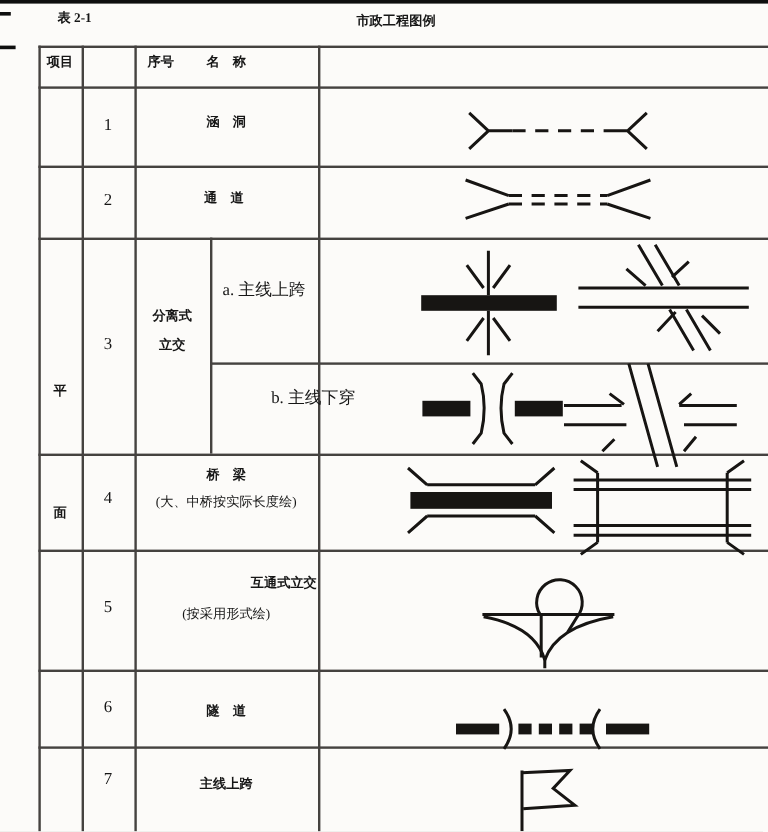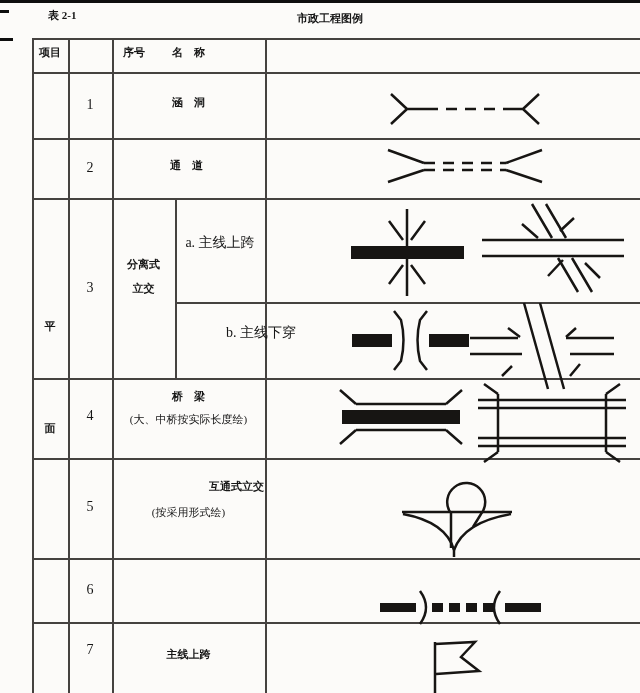--- a/index.html
+++ b/index.html
@@ -147,20 +147,21 @@
     <svg viewBox="0 0 118 95">
       <path class="stroke" d="M4 50 H114" stroke-width="7"></path>
       <path class="stroke" d="M52 50 A19 19 0 1 1 83 52 L75 65" stroke-width="6"></path>
       <path class="stroke" d="M53 50 V86" stroke-width="5.5"></path>
       <path class="stroke" d="M5 52 Q48 60 56 88 M113 52 Q66 60 56 88" stroke-width="6"></path>
       <path class="stroke" d="M56 85 V95" stroke-width="6"></path>
     </svg>
   </div>
 
   <div class="t c fs14" style="left:68px;top:581px;width:44px;">6</div>
+  <div class="t c b fs15" style="left:112px;top:587px;width:153px;">隧　道</div>
   <div class="sym" style="left:378px;top:589px;width:165px;height:38px;">
     <svg viewBox="0 0 165 38">
       <rect class="fillblk" x="2" y="14" width="36" height="9"></rect>
       <path class="stroke" d="M42 2 Q54 18.5 42 35" stroke-width="2.8"></path>
       <rect class="fillblk" x="54" y="14" width="11" height="9"></rect>
       <rect class="fillblk" x="71" y="14" width="11" height="9"></rect>
       <rect class="fillblk" x="88" y="14" width="11" height="9"></rect>
       <rect class="fillblk" x="105" y="14" width="11" height="9"></rect>
       <path class="stroke" d="M122 2 Q110 18.5 122 35" stroke-width="2.8"></path>
       <rect class="fillblk" x="127" y="14" width="36" height="9"></rect>

